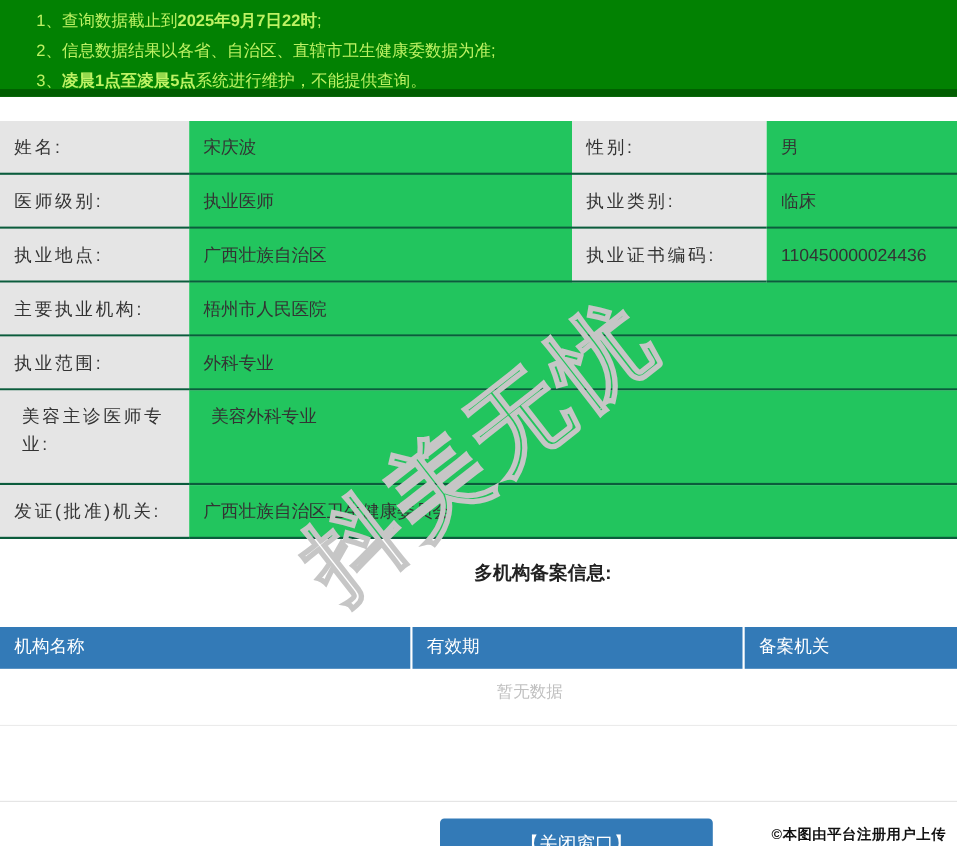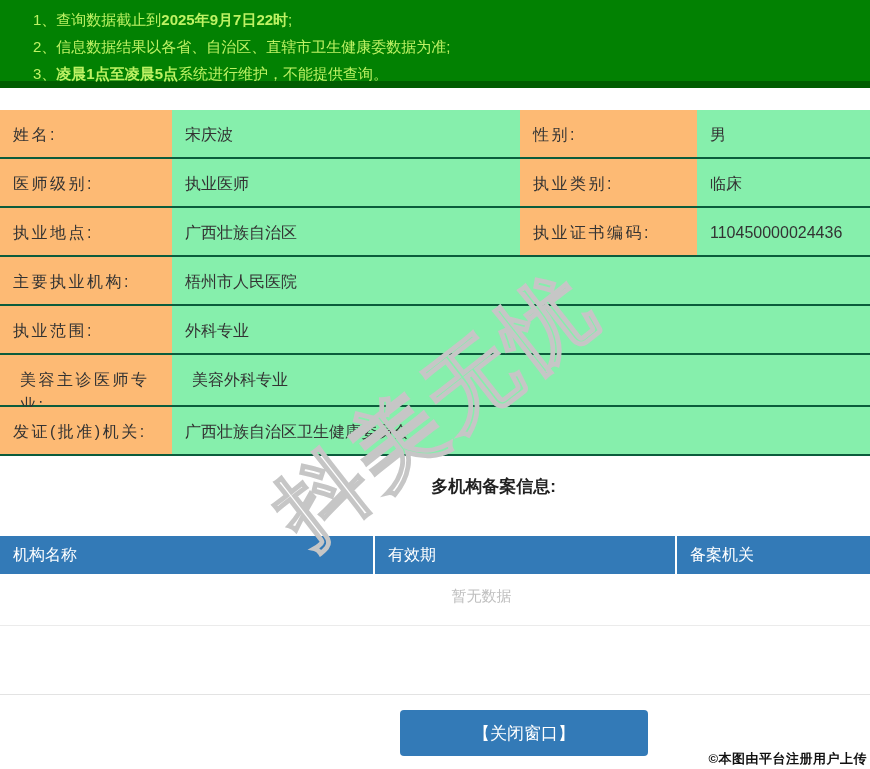--- a/index.html
+++ b/index.html
@@ -10,41 +10,41 @@
   
   .banner { width:100%; height:88px; background:#028102; border-bottom:7px solid #015d01;
             padding:6px 10px 0 33px; color:#bef264; font-size:15px; }
   .banner .line { line-height:27px; white-space:nowrap; }
   .banner b { font-weight:bold; }
 
   
   .info-grid { margin-top:22px; display:grid; grid-template-columns:172px 348px 177px 173px;
                font-size:16px; color:#333; }
   .cell { height:49px; padding:12px 13px 0 13px; border-bottom:2px solid #0b5c3c;
-          line-height:25px; background:#86efac; }
-  .cell.lab { background:#fdba74; letter-spacing:2.5px; padding-right:15px; }
+          line-height:25px; background:#22c55e; }
+  .cell.lab { background:#e5e5e5; letter-spacing:2.5px; padding-right:15px; }
   .cell.span3 { grid-column:2 / 5; }
-  .cell.tall { height:52px;padding-left:20px; }
+  .cell.tall { height:86px;padding-left:20px; }
 
   
   .section-title { margin-top:19px; height:24px; line-height:24px; text-align:center;
                    padding-left:117px; font-size:17px; font-weight:bold; color:#222; }
   .org-table { margin-top:37px; width:100%; }
   .org-head { display:grid; grid-template-columns:373px 300px 193px; column-gap:2px; }
   .org-head .hcell { background:#337ab7; color:#fff; font-size:16px; height:38px;
                      line-height:38px; padding-left:13px; }
   .org-empty { height:52px; line-height:44px; text-align:center; padding-left:93px;
                color:#c0c0c0; font-size:15px; border-bottom:1px solid #ebebeb; }
 
   
   .footer-divider { margin-top:68px; border-top:1px solid #e3e3e3; width:100%; height:0; }
   .close-btn { display:block; margin-top:15px; margin-left:400px; width:248px; height:46px;
                background:#337ab7; color:#fff; font-size:17px; border:none; border-radius:4px;
                font-family:inherit; cursor:pointer; }
-  .stamp { position:absolute; right:3px; bottom:1px; font-size:13px; font-weight:bold; color:#111;
+  .stamp { position:absolute; right:10px; bottom:1px; font-size:13px; font-weight:bold; color:#111;
            text-shadow:-1px 0 #fff, 1px 0 #fff, 0 -1px #fff, 0 1px #fff; letter-spacing:0.5px; }
 
   
   .watermark { position:absolute; left:237px; top:350px; width:400px; text-align:center;
                font-size:88px; font-weight:bold; letter-spacing:6px; white-space:nowrap;
                color:transparent; -webkit-text-stroke:2px #c6c6c6;
                transform:rotate(-38deg); transform-origin:center center;
                pointer-events:none; z-index:10; }
 </style>
 </head>

